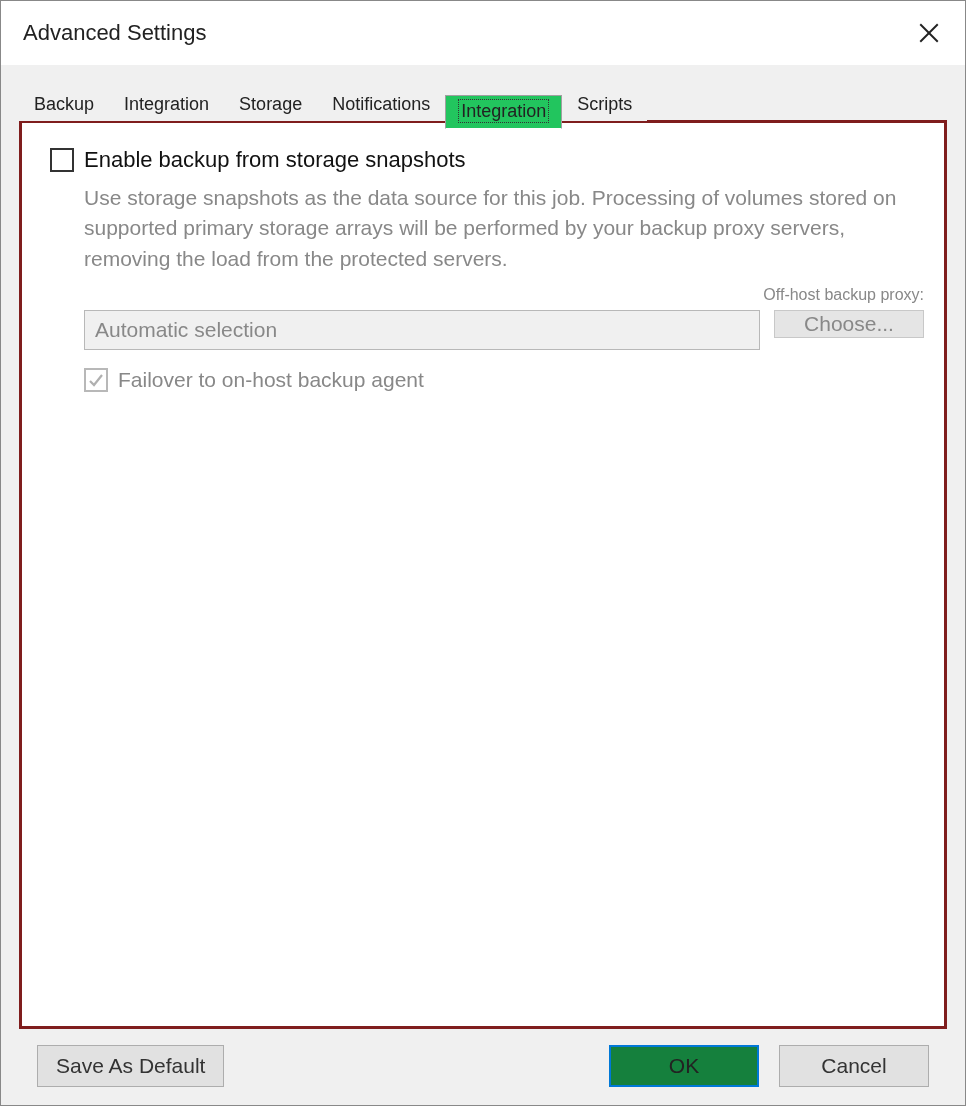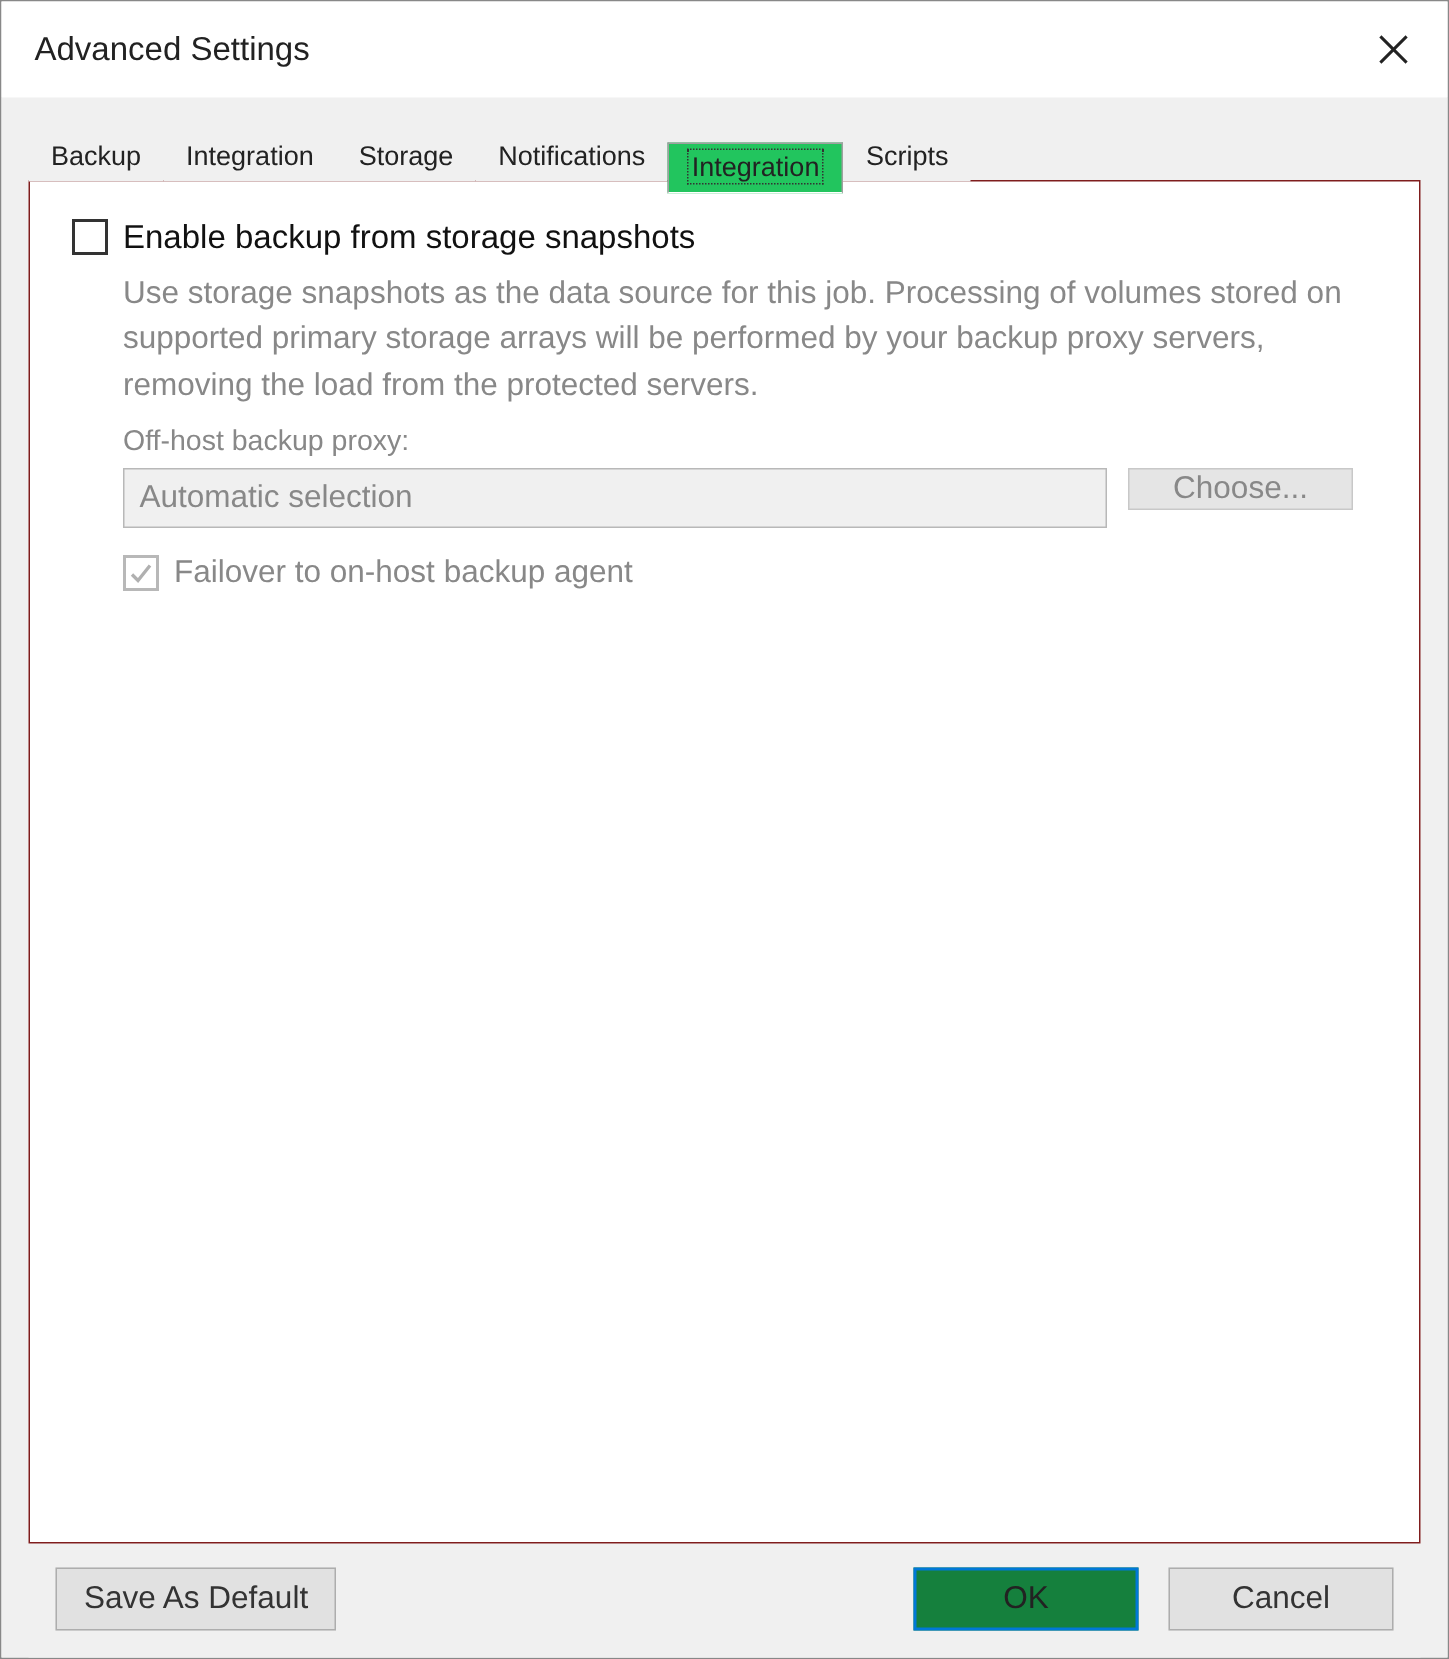--- a/index.html
+++ b/index.html
@@ -67,22 +67,22 @@
     top: 8px;
   }
   .tab.active .lbl {
     outline: 1px dotted #333;
     outline-offset: 1px;
     padding: 0 1px;
   }
   .tab-body {
     flex: 1;
     background: #fff;
-    border: 1px solid #7f1d1d;
-    padding: 24px 44px 20px 28px;
+    border: 3px solid #7f1d1d;
+    padding: 24px 20px 20px 28px;
     margin-top: -1px;
     z-index: 1;
   }
   .chk-row {
     display: flex;
     align-items: center;
     gap: 10px;
   }
   .chk {
     width: 24px; height: 24px;
@@ -99,23 +99,24 @@
   .chk.disabled svg { stroke: #b0b0b0; }
   .chk-label { font-size: 22px; color: #111; }
   .desc {
     color: #888;
     font-size: 21px;
     line-height: 1.45;
     margin: 10px 0 12px 34px;
   }
   .field-label {
     color: #888;
-    font-size: 19px;
+    font-size: 16px;
     margin-left: 34px;
     margin-bottom: 6px;
+    text-align: right;
   }
   .proxy-row {
     display: flex;
     gap: 14px;
     margin-left: 34px;
     align-items: flex-start;
   }
   .proxy-input {
     flex: 1;
     background: #f0f0f0;

